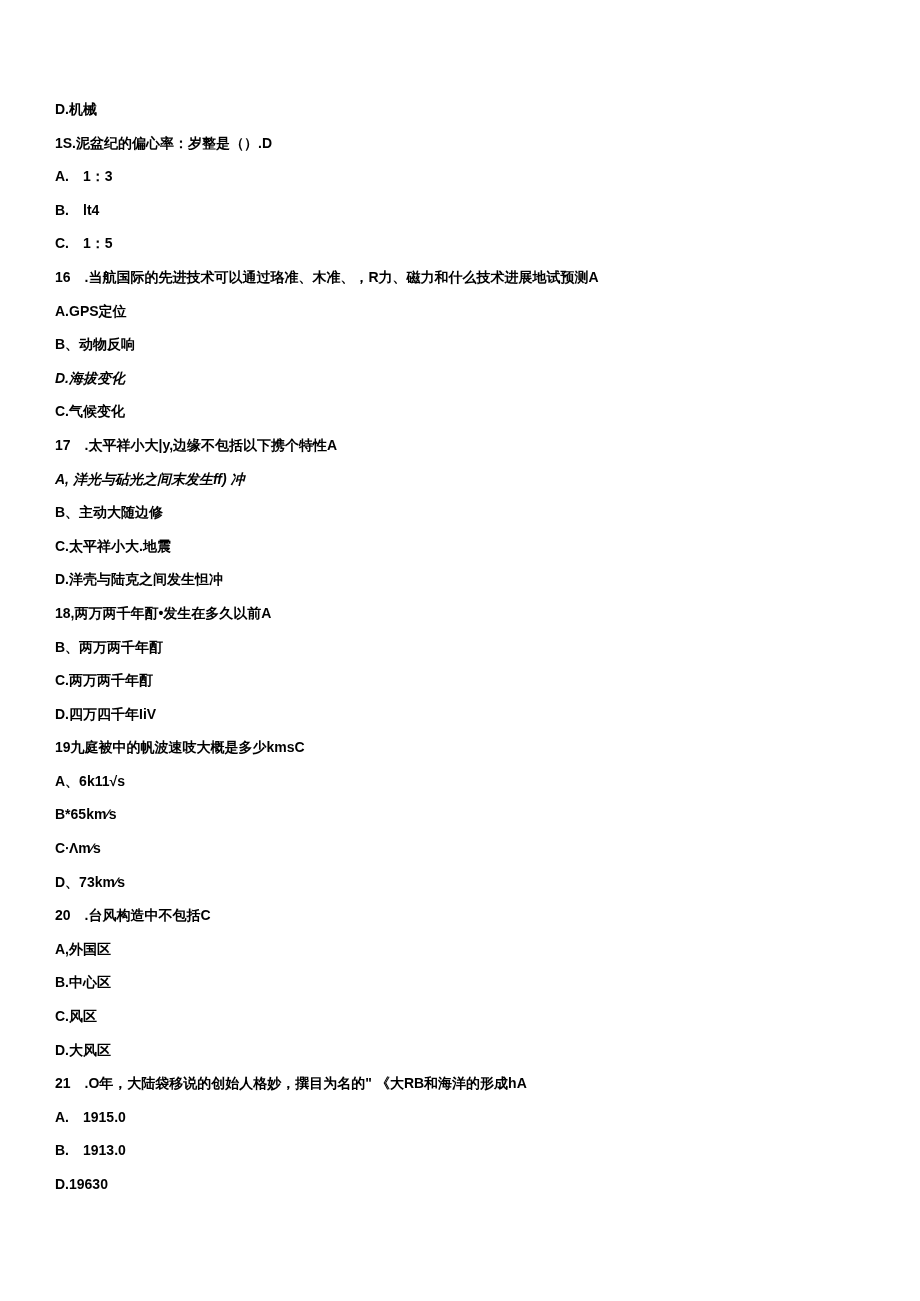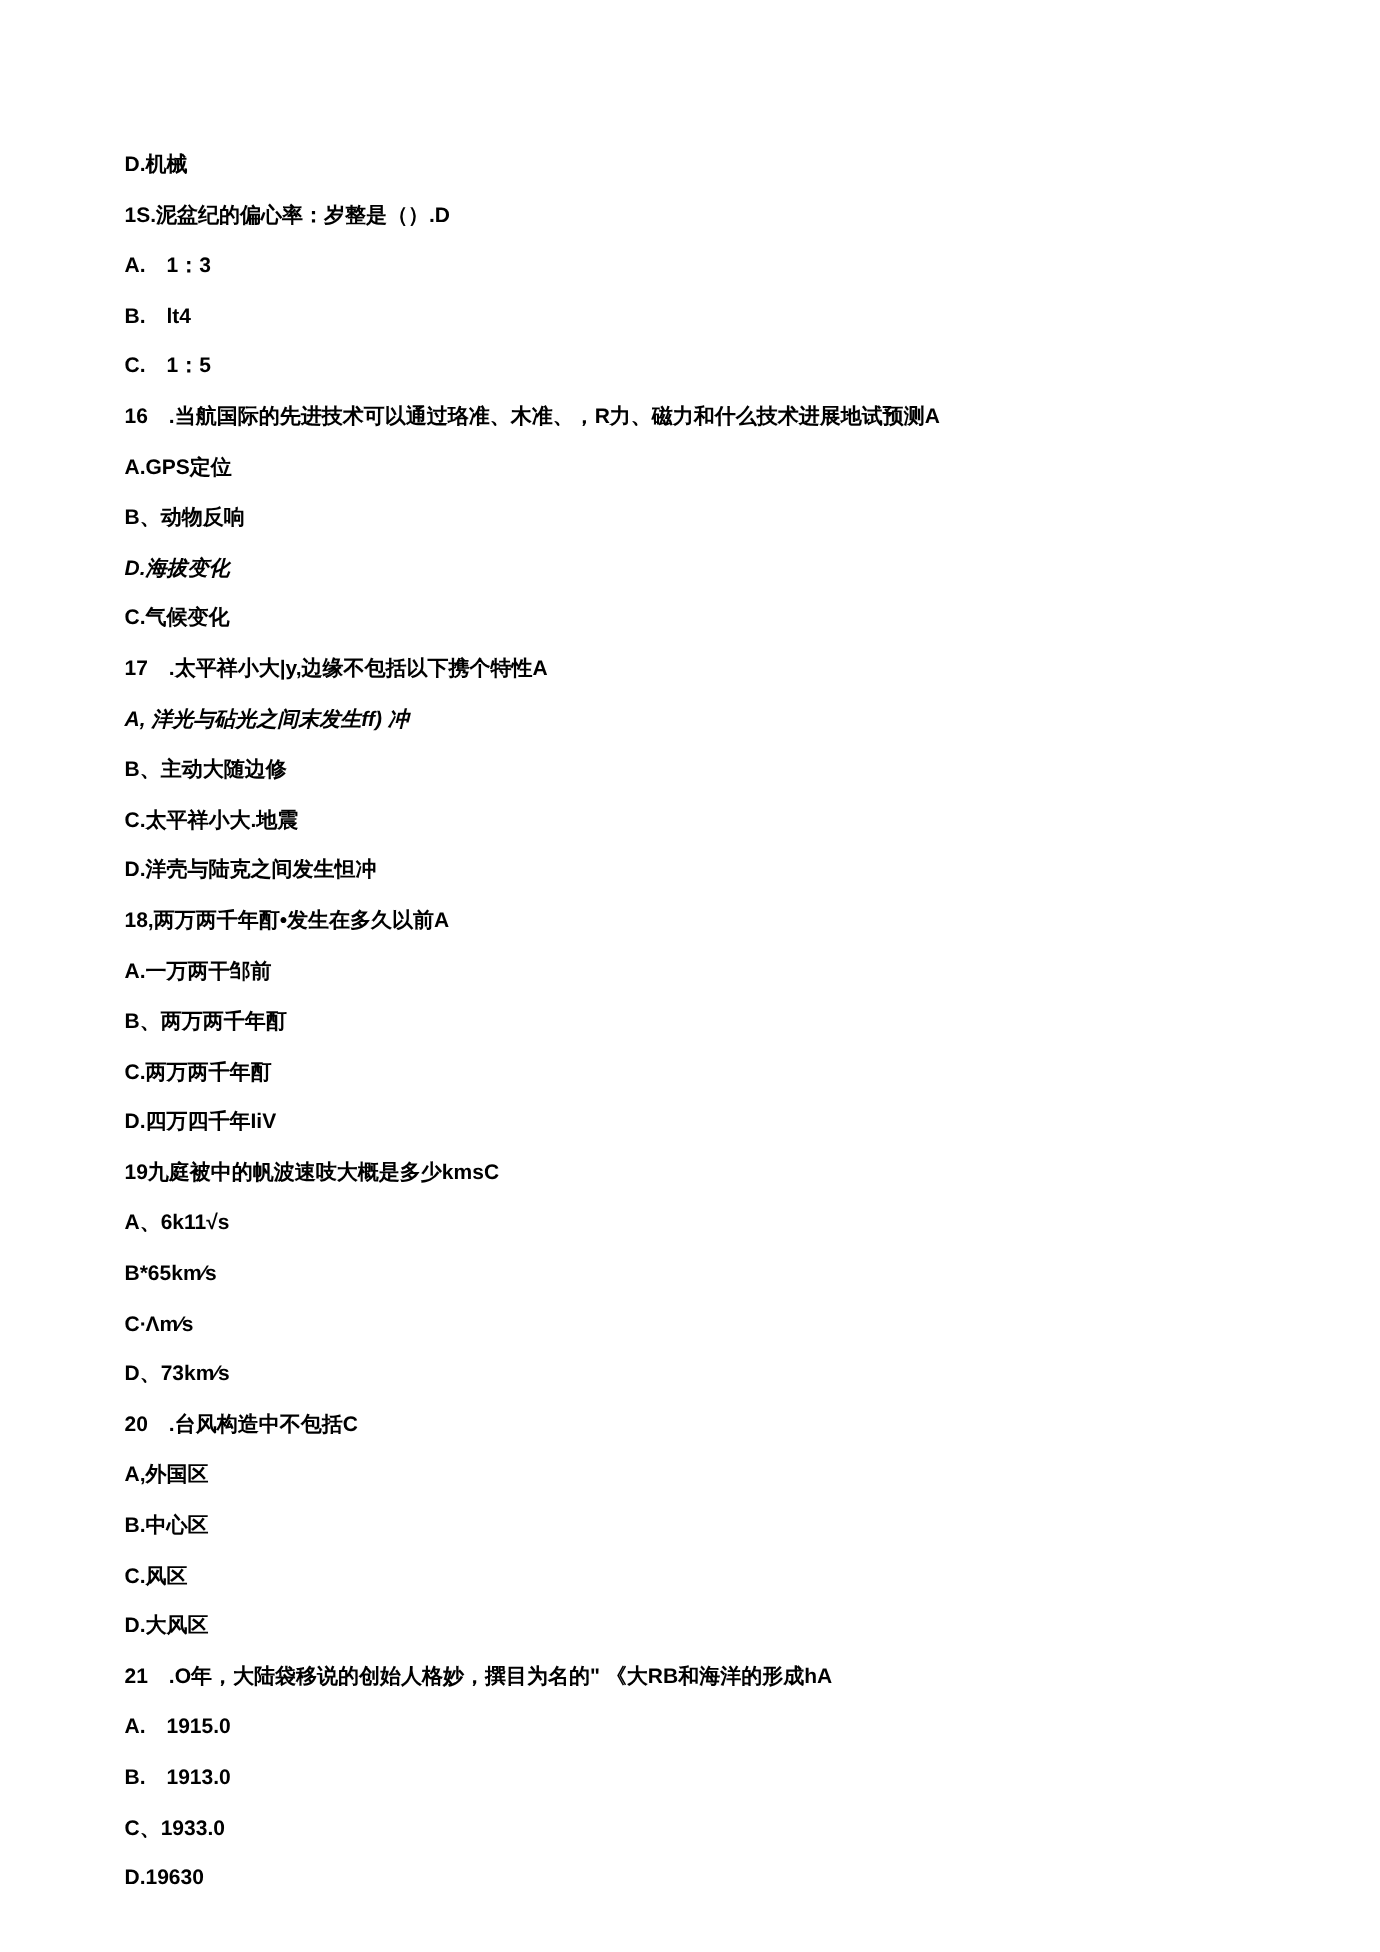--- a/index.html
+++ b/index.html
@@ -8,21 +8,20 @@
       font-family: "Microsoft YaHei", "SimSun", Arial, sans-serif;
       font-size: 14px;
       color: #000000;
       line-height: 1.4;
       width: 920px;
       padding: 100px 55px 40px 55px;
     }
     .line {
       margin-bottom: 14px;
       font-weight: bold;
-      margin-left: 28px;
     }
     .italic {
       font-style: italic;
     }
   </style>
 </head>
 <body>
 
 <div id="content">
     <div class="line">D.机械</div>
@@ -34,32 +33,30 @@
     <div class="line">A.GPS定位</div>
     <div class="line">B、动物反响</div>
     <div class="line italic">D.海拔变化</div>
     <div class="line">C.气候变化</div>
     <div class="line">17　.太平祥小大|y,边缘不包括以下携个特性A</div>
     <div class="line italic">A,  洋光与砧光之间末发生ff)  冲</div>
     <div class="line">B、主动大随边修</div>
     <div class="line">C.太平祥小大.地震</div>
     <div class="line">D.洋壳与陆克之间发生怛冲</div>
     <div class="line">18,两万两千年酊•发生在多久以前A</div>
-    <div class="line">A.一万两干邹前</div>
     <div class="line">B、两万两千年酊</div>
     <div class="line">C.两万两千年酊</div>
     <div class="line">D.四万四千年IiV</div>
     <div class="line">19九庭被中的帆波速吱大概是多少kmsC</div>
     <div class="line">A、6k11√s</div>
     <div class="line">B*65km∕s</div>
     <div class="line">C∙Λm∕s</div>
     <div class="line">D、73km∕s</div>
     <div class="line">20　.台风构造中不包括C</div>
     <div class="line">A,外国区</div>
     <div class="line">B.中心区</div>
     <div class="line">C.风区</div>
     <div class="line">D.大风区</div>
     <div class="line">21　.O年，大陆袋移说的创始人格妙，撰目为名的"  《大RB和海洋的形成hA</div>
     <div class="line">A.　1915.0</div>
     <div class="line">B.　1913.0</div>
-    <div class="line">C、1933.0</div>
     <div class="line">D.19630</div>
   </div>
 
 </body></html>

